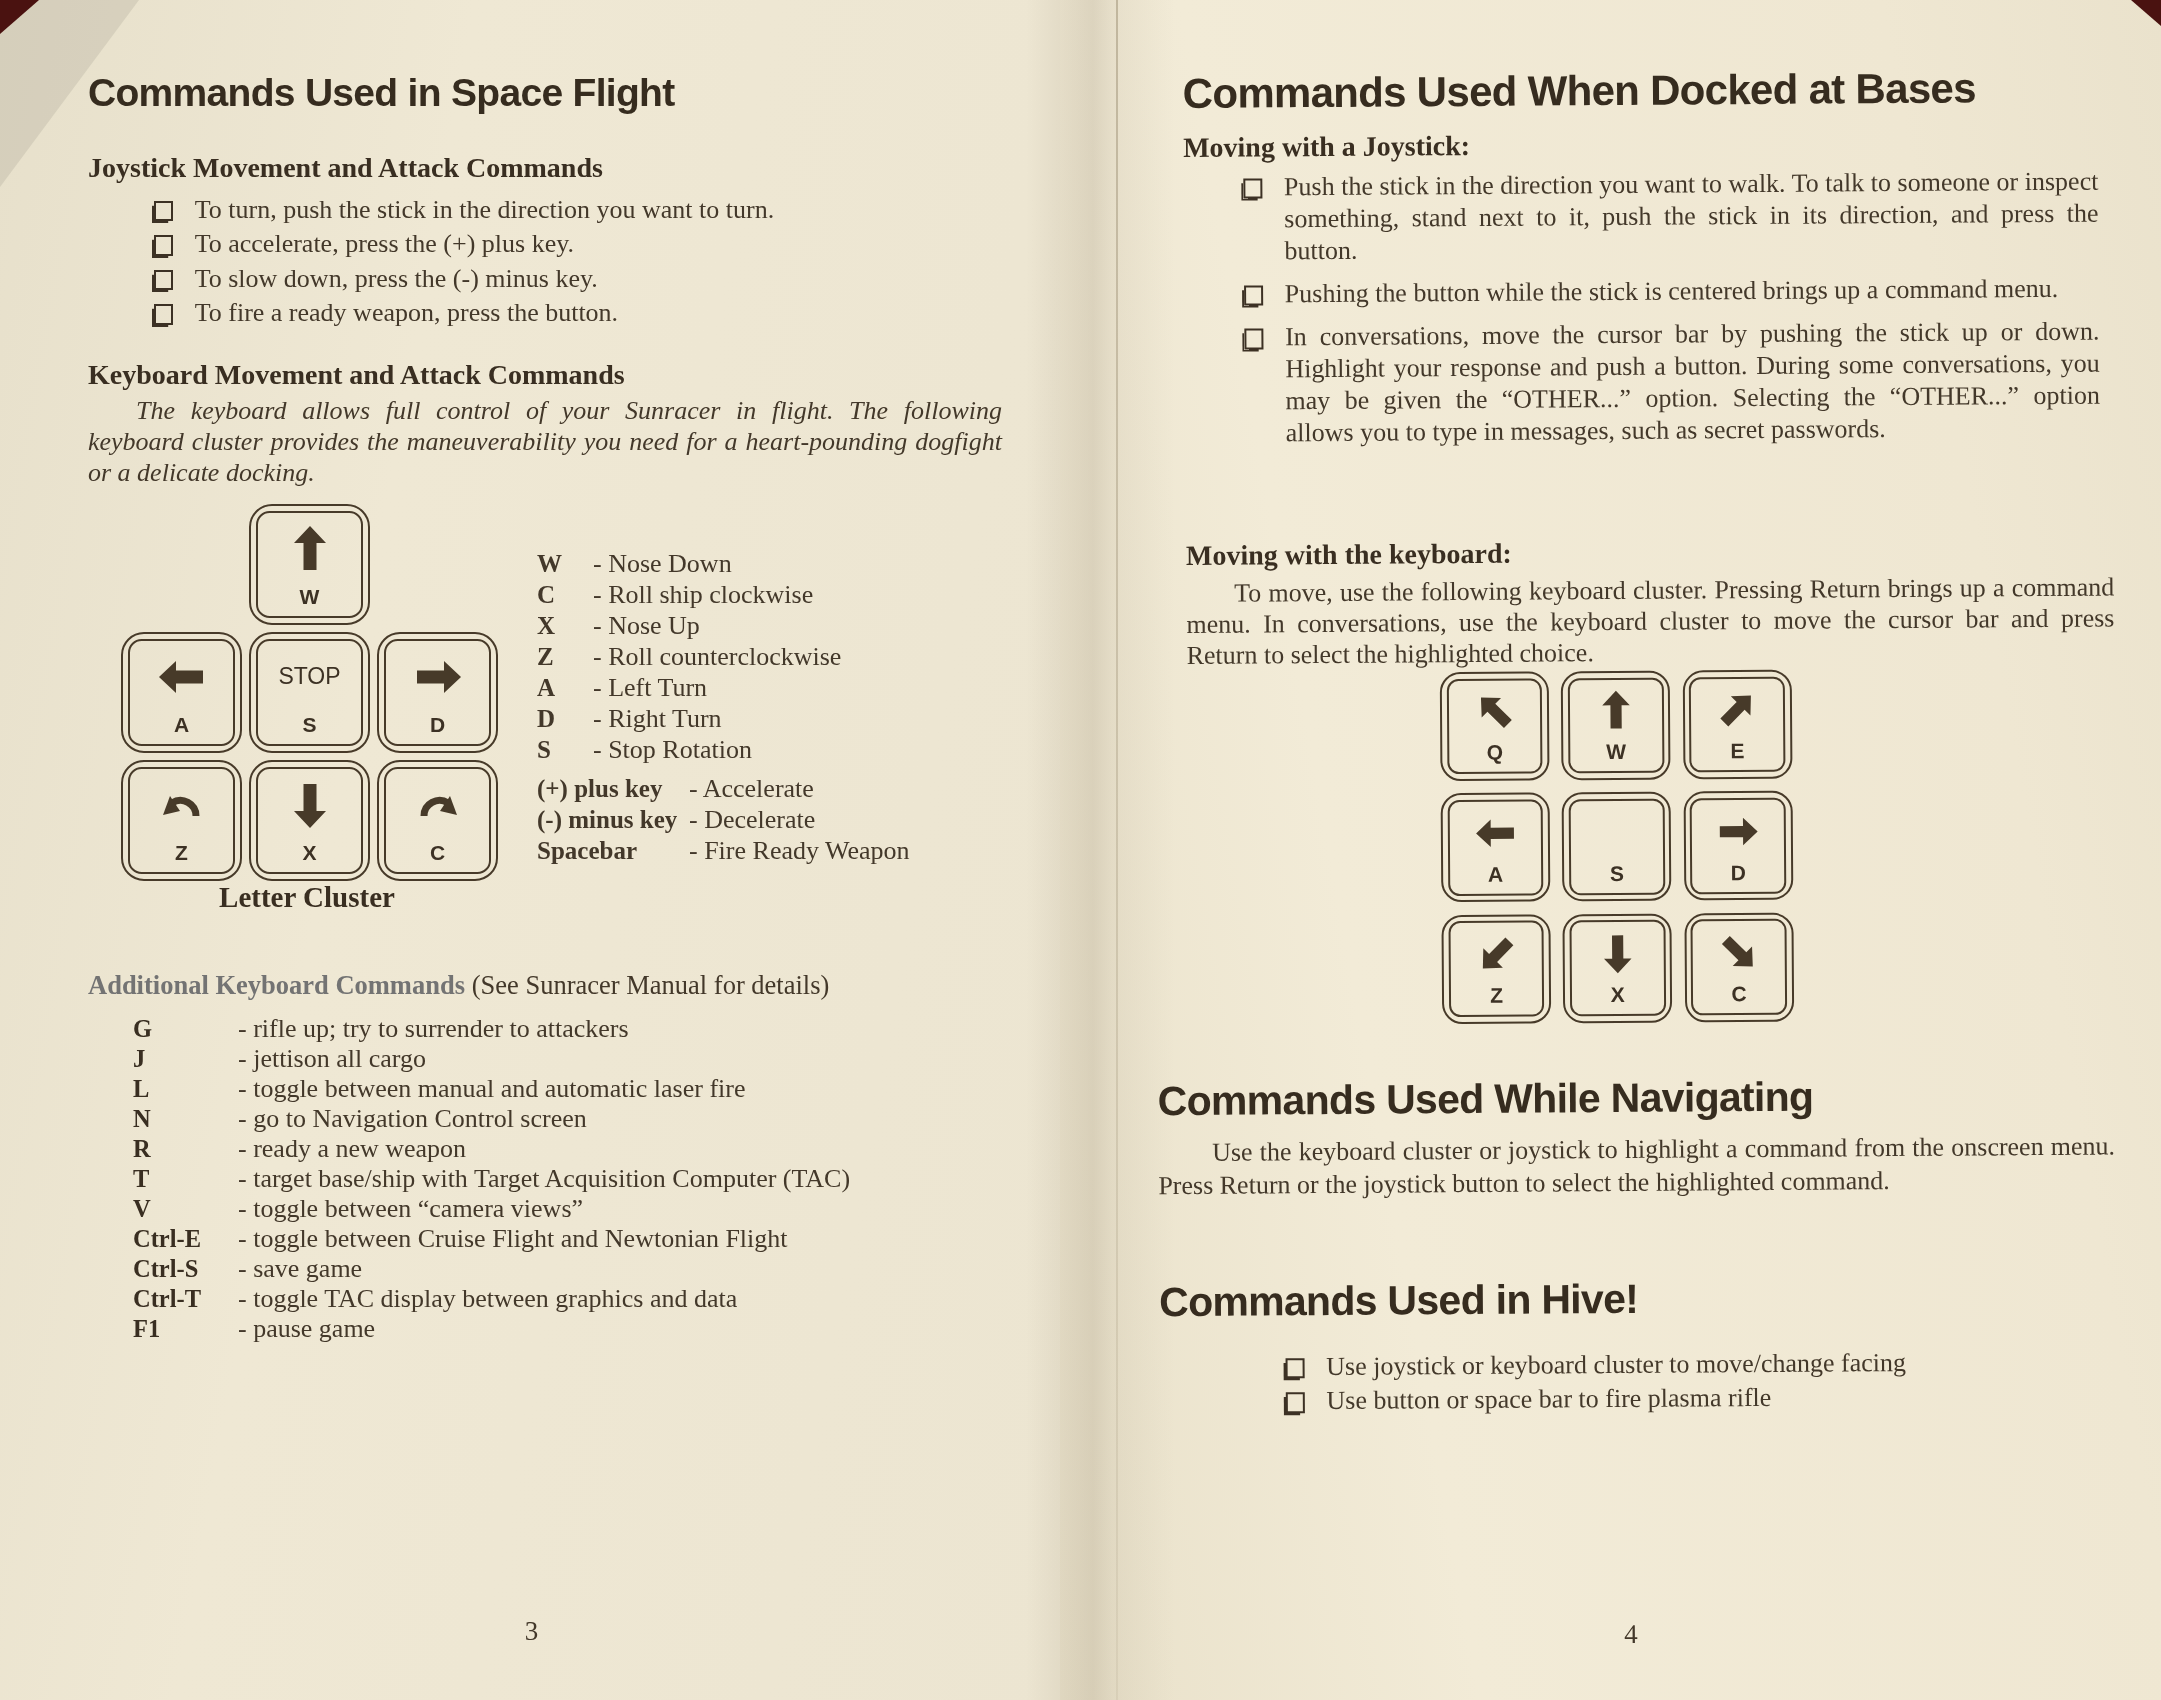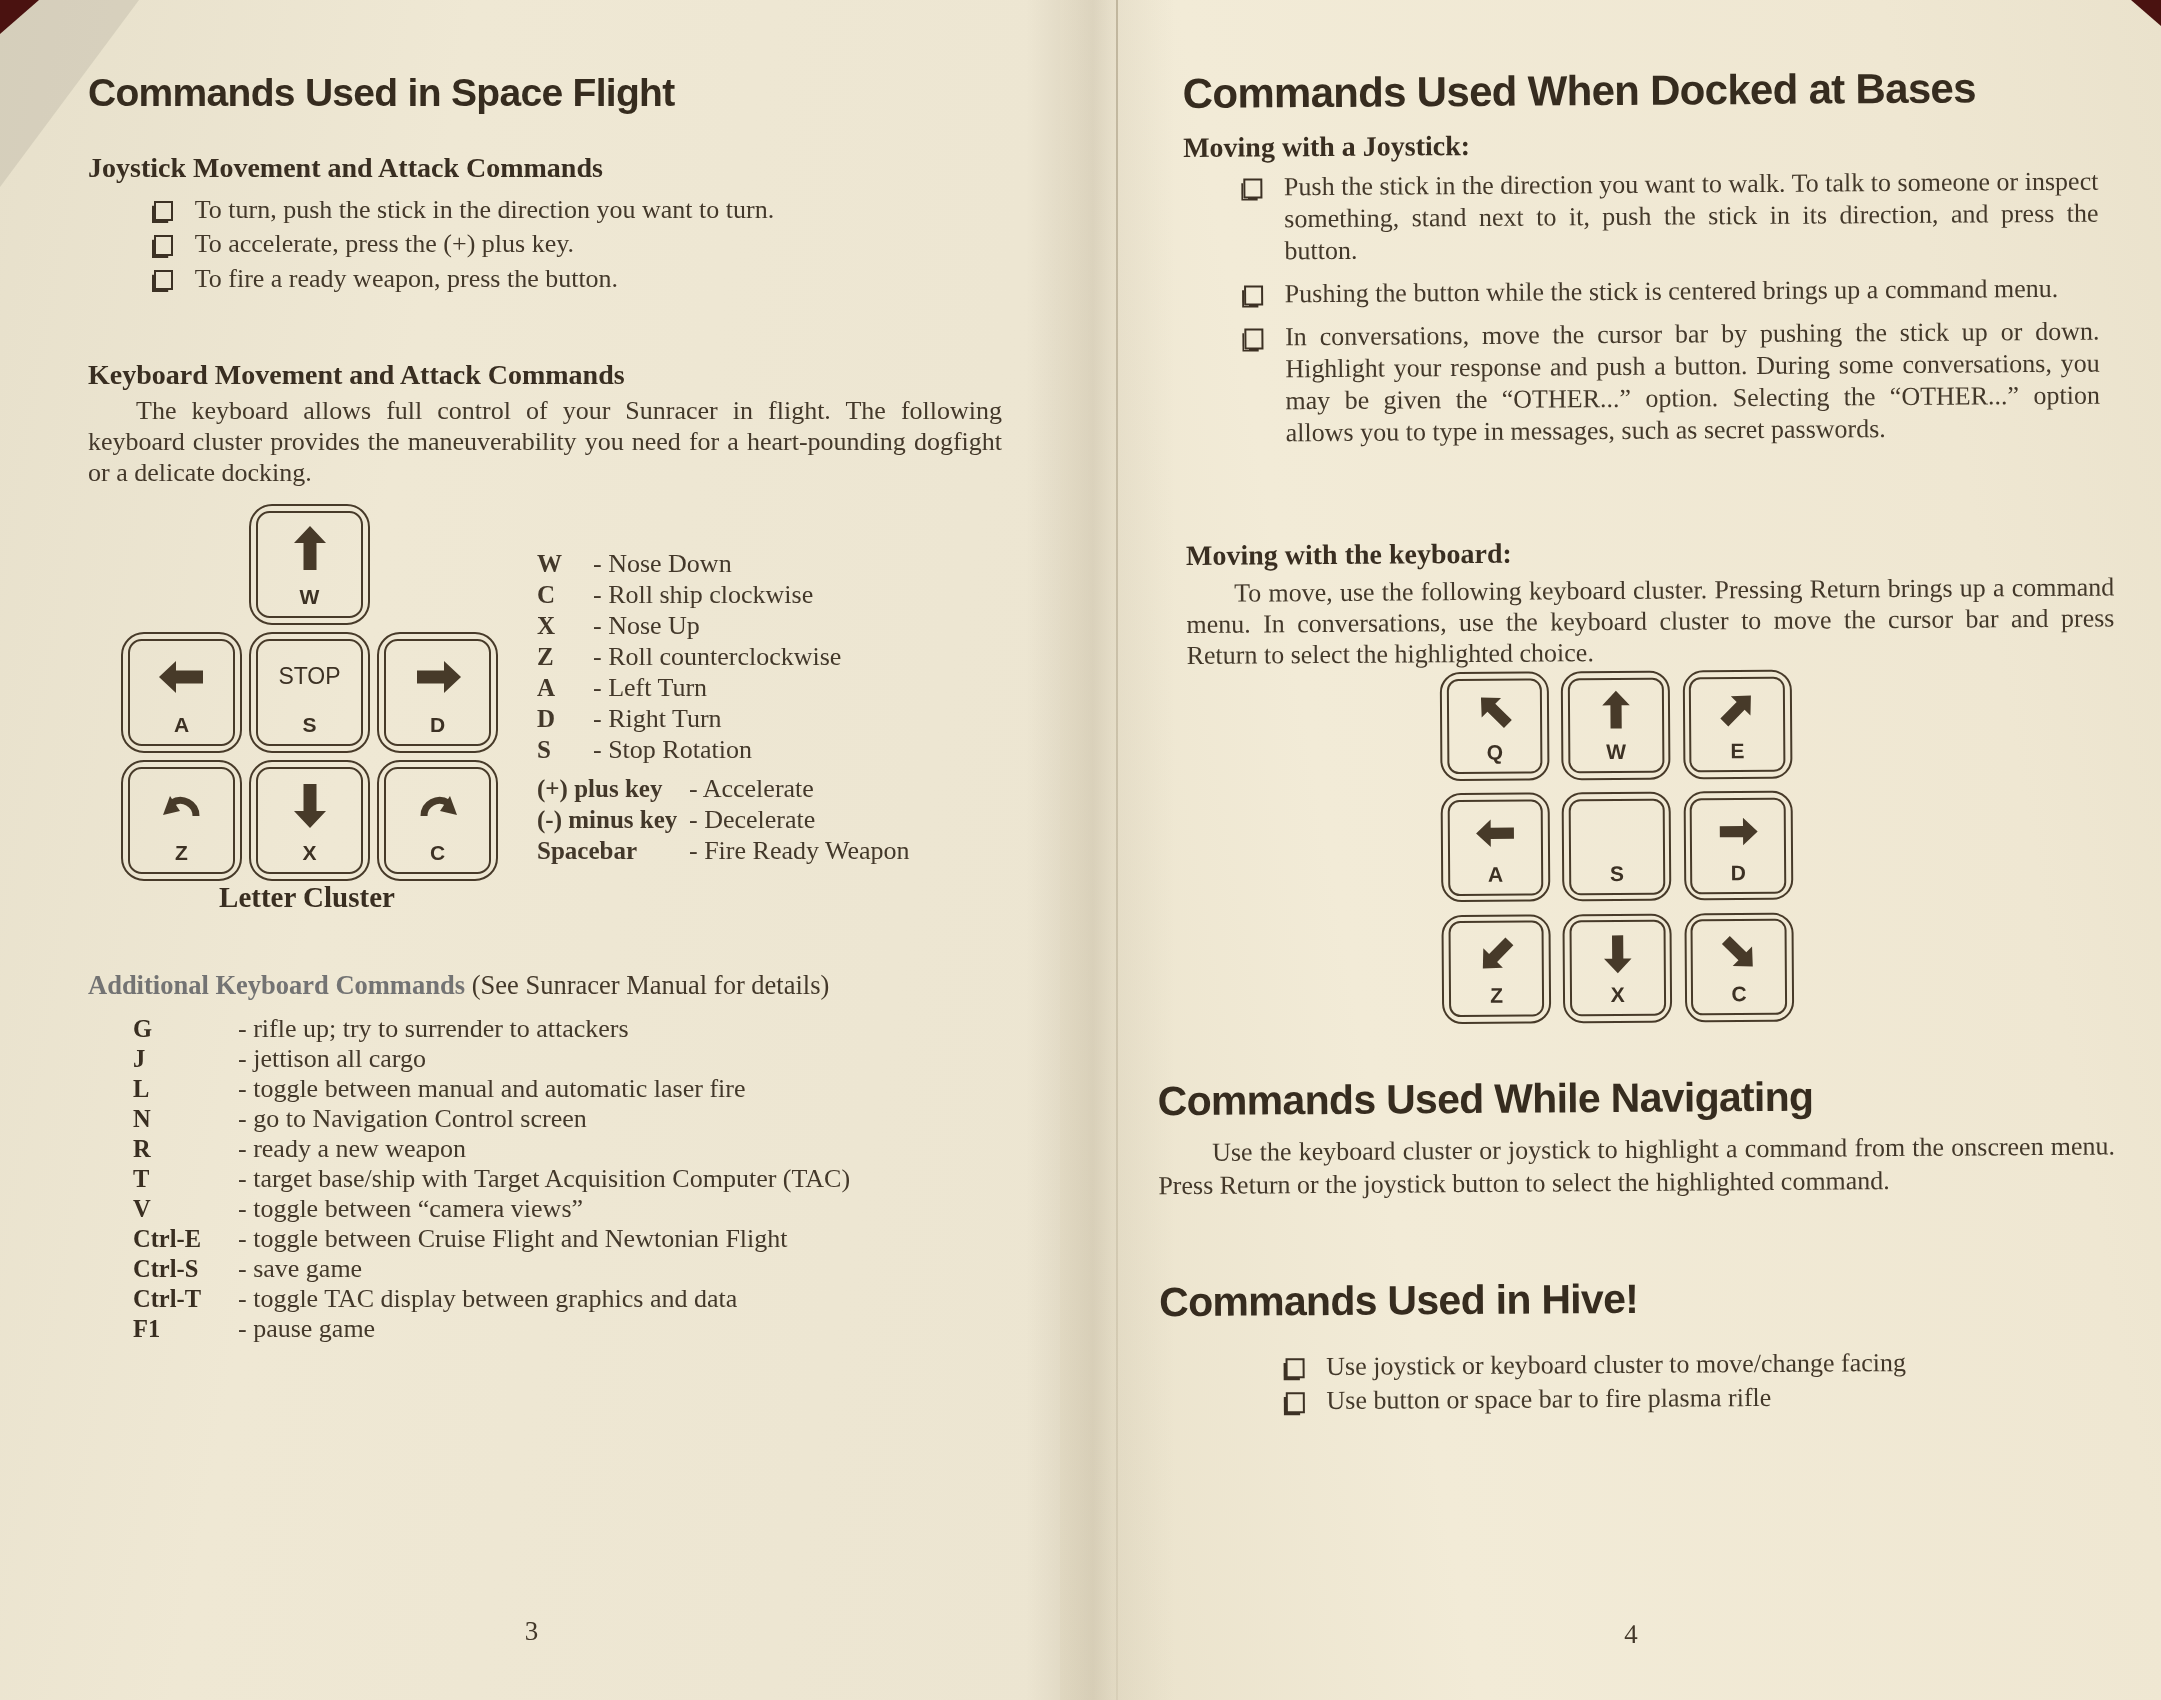--- a/index.html
+++ b/index.html
@@ -39,21 +39,21 @@
   .cb{flex:0 0 auto;width:14.3px;height:16.3px;border:2px solid #3c3124;
     box-shadow:-3.4px 3.4px 0 -1.4px #3c3124;margin:6.8px 22px 5.4px 3.4px;}
   .bullet-text{font-size:26px;line-height:32px;}
   .just{text-align:justify;}
 
   
   .lp-title{left:88px;top:71px;font-size:39px;text-align:right;}
   .pos-h-joy{left:88px;top:152px;}
   .pos-lp-bullets{position:absolute;left:151px;top:194px;width:849px;}
   .pos-h-kb{left:88px;top:359px;}
-  .pos-lp-para{left:88px;top:395px;width:914px;}
+  .pos-lp-para{left:88px;top:395px;width:914px;font-style:italic;}
   #lp-cluster{position:absolute;left:121px;top:504px;display:grid;
     grid-template-columns:repeat(3,117px);grid-auto-rows:117px;gap:11px;}
   .cluster-caption{position:absolute;left:121px;top:881px;width:372px;text-align:center;
     font-weight:bold;font-size:29px;color:#392e21;}
   #lp-legend{position:absolute;left:537px;top:548px;}
   .legend-row{display:flex;line-height:31px;}
   .legend-key{font-weight:bold;min-width:56px;font-size:25px;}
   .legend-row:nth-child(8){margin-top:8.2px;}
   .legend-row:nth-child(n+8) .legend-key{min-width:152px;}
   .legend-desc{font-size:26px;white-space:nowrap;}
@@ -114,20 +114,24 @@
       <div class="bullet-row">
         <span class="cb"></span>
         <span class="bullet-text">To turn, push the stick in the direction you want to turn.</span>
       </div>
       <div class="bullet-row">
         <span class="cb"></span>
         <span class="bullet-text">To accelerate, press the (+) plus key.</span>
       </div>
       <div class="bullet-row">
         <span class="cb"></span>
+        <span class="bullet-text">To slow down, press the (-) minus key.</span>
+      </div>
+      <div class="bullet-row">
+        <span class="cb"></span>
         <span class="bullet-text">To fire a ready weapon, press the  button.</span>
       </div>
     </div>
   <div class="serif-h pos-h-kb">Keyboard Movement  and Attack Commands</div>
   <div class="para pos-lp-para">The keyboard allows full control of your Sunracer in flight. The following keyboard cluster provides the maneuverability you need for a heart-pounding dogfight or a delicate docking.</div>
   <div id="lp-cluster">
       <div class="key-spacer"></div>
       <div class="key-outer">
         <div class="key-inner">
           <svg viewBox="0 0 100 100" class="arrow-svg">

